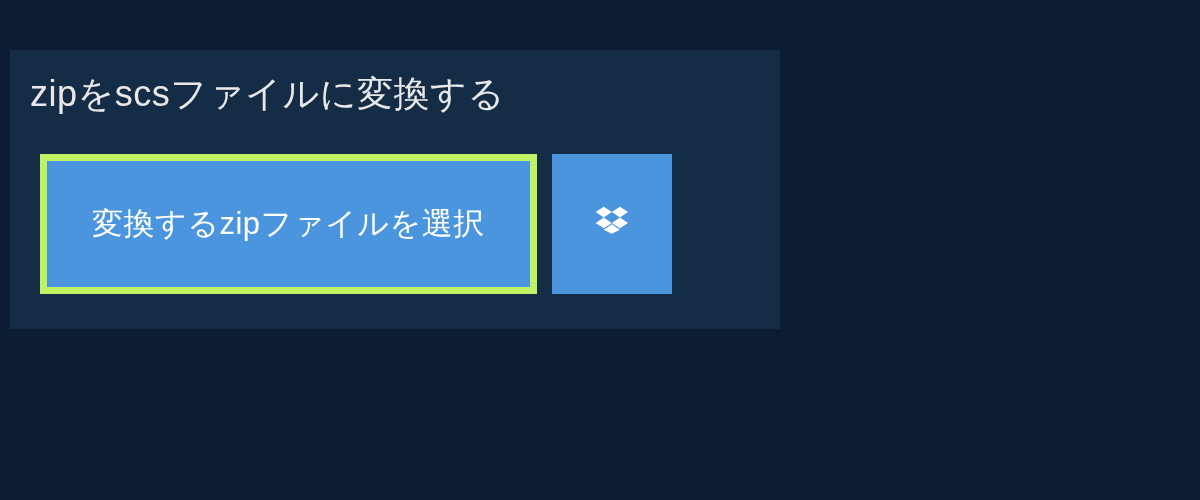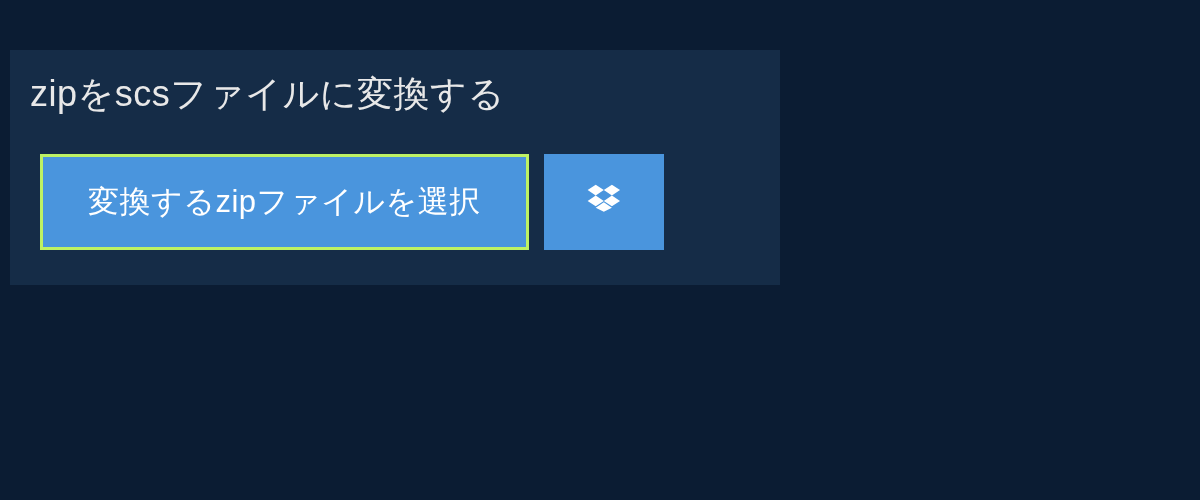--- a/index.html
+++ b/index.html
@@ -34,25 +34,25 @@
       text-align: right;
     }
     .button-row {
       display: flex;
       gap: 15px;
       padding-left: 30px;
       align-items: stretch;
     }
     .select-button {
       background-color: #4a95dd;
-      border: 3px solid #bef264;
+      border: 7px solid #bef264;
       color: #ffffff;
       font-size: 31px;
       font-weight: 400;
-      padding: 24px 45px;
+      padding: 42px 45px;
       cursor: pointer;
       display: flex;
       align-items: flex-start;
       justify-content: center;
       letter-spacing: 0.5px;
     }
     .dropbox-button {
       background-color: #4a95dd;
       width: 120px;
       cursor: pointer;

